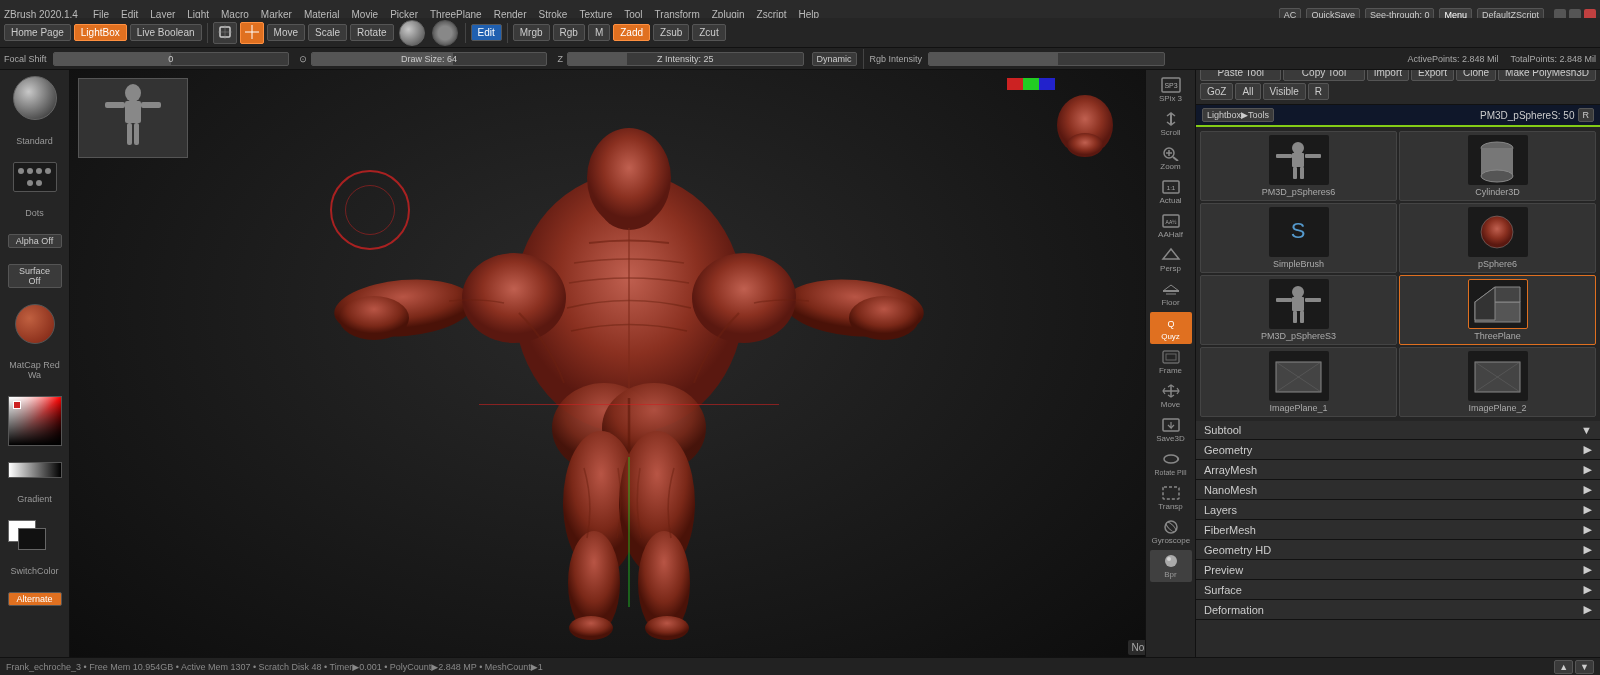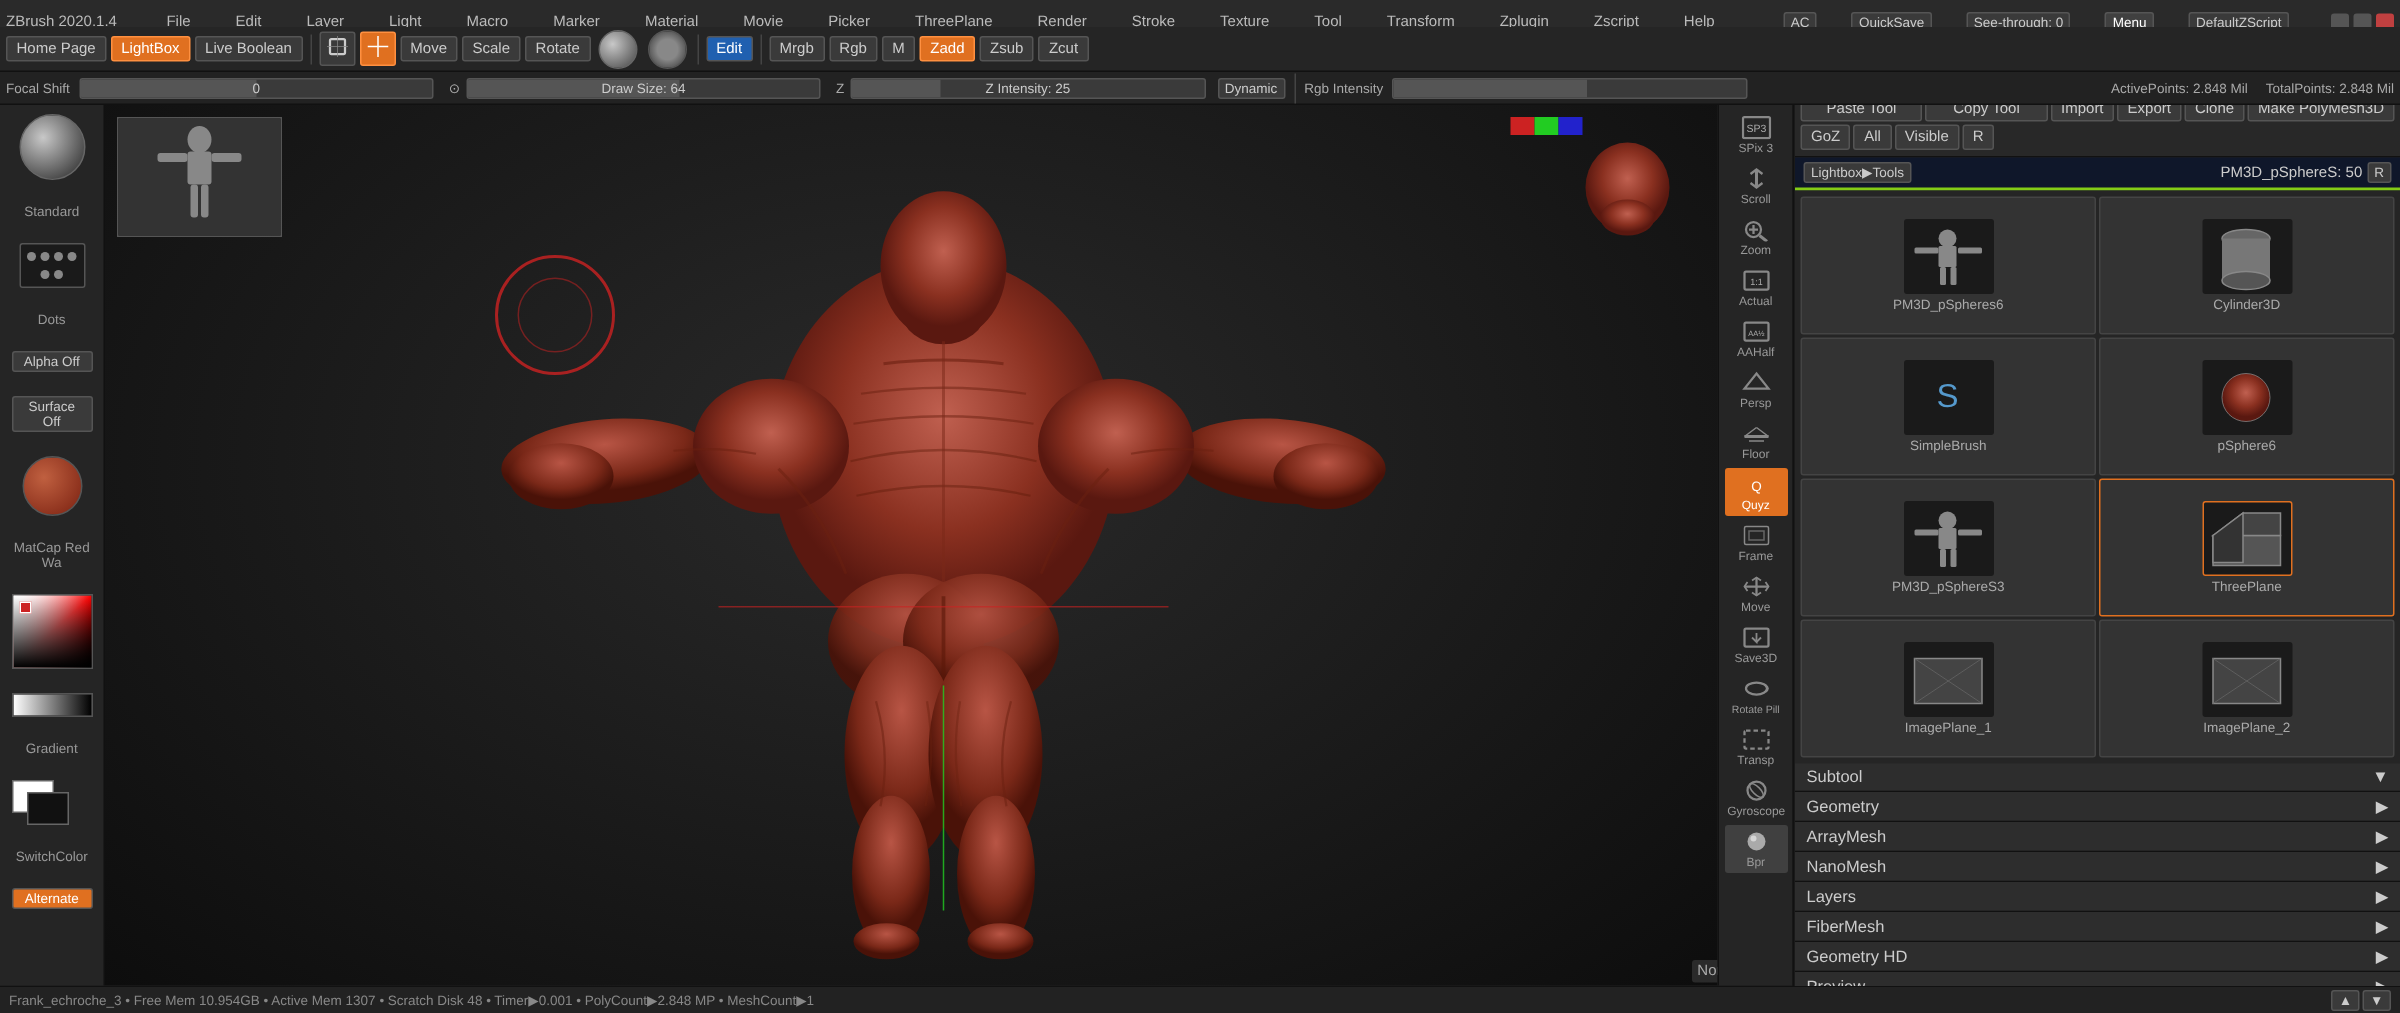--- a/index.html
+++ b/index.html
@@ -16,21 +16,21 @@
 
     
     #top-menu-bar {
       position: absolute;
       top: 0; left: 0; right: 0;
       height: 30px;
       background: #2a2a2a;
       display: flex;
       align-items: center;
       padding: 0 4px;
-      gap: 20px;
+      gap: 2px;
       font-size: 10px;
       color: #bbb;
       border-bottom: 1px solid #111;
       z-index: 100;
     }
     .menu-item {
       padding: 1px 5px;
       cursor: pointer;
       white-space: nowrap;
     }
@@ -185,21 +185,21 @@
       grid-template-columns: repeat(2, 1fr);
       gap: 2px;
       padding: 4px;
       background: #252525;
     }
 
     .tool-thumb {
       background: #333;
       border: 1px solid #444;
       border-radius: 2px;
-      padding: 14px;
+      padding: 3px;
       text-align: center;
       cursor: pointer;
       font-size: 9px;
       color: #aaa;
     }
     .tool-thumb.selected { border-color: #e07020; }
 
     .tool-thumb-img {
       width: 60px;
       height: 50px;

